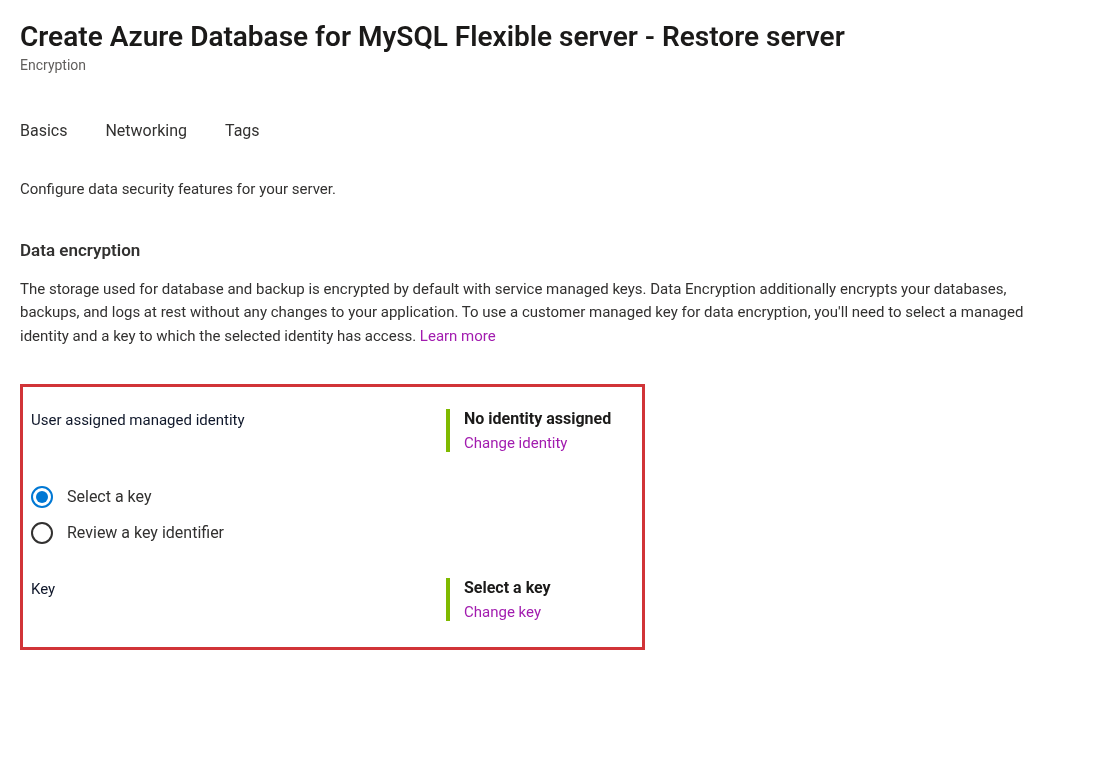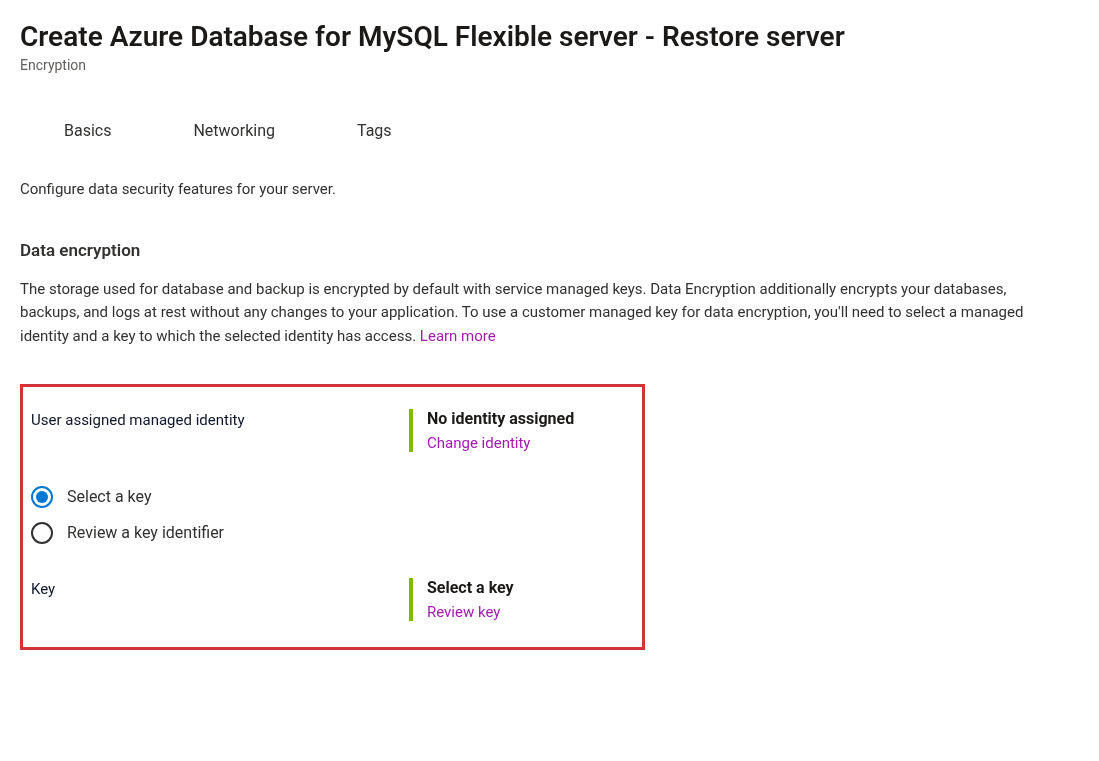--- a/index.html
+++ b/index.html
@@ -34,21 +34,20 @@
     border-bottom: none;
     margin-bottom: 28px;
   }
   .tab {
     padding: 10px 0 12px 0;
     margin-right: 38px;
     font-size: 16px;
     color: #323130;
     cursor: pointer;
     position: relative;
-    margin-left: 44px;
   }
   .tab.active {
     font-weight: 600;
   }
   .tab.active::after {
     content: "";
     position: absolute;
     left: -4px;
     right: -4px;
     bottom: -2px;
@@ -114,20 +113,21 @@
     width: 378px;
     font-size: 15px;
     color: #0f172a;
     padding-top: 2px;
   }
 
   
   .value-cell {
     border-left: 4px solid #7fba00;
     padding-left: 14px;
+    margin-left: 37px;
   }
   .value-strong {
     font-weight: 700;
     font-size: 16px;
     color: #1b1a19;
     margin-bottom: 6px;
   }
   .value-link {
     font-size: 15px;
   }
@@ -213,18 +213,18 @@
           <span class="radio-outer"></span>
           <span class="radio-label">Review a key identifier</span>
         </div>
       </div>
     </div>
 
     <div class="form-row">
       <div class="form-label">Key</div>
       <div class="value-cell">
         <div class="value-strong">Select a key</div>
-        <a class="link value-link">Review key</a>
+        <a class="link value-link">Change key</a>
       </div>
     </div>
 
   </div>
 </div>
 
 </body></html>

